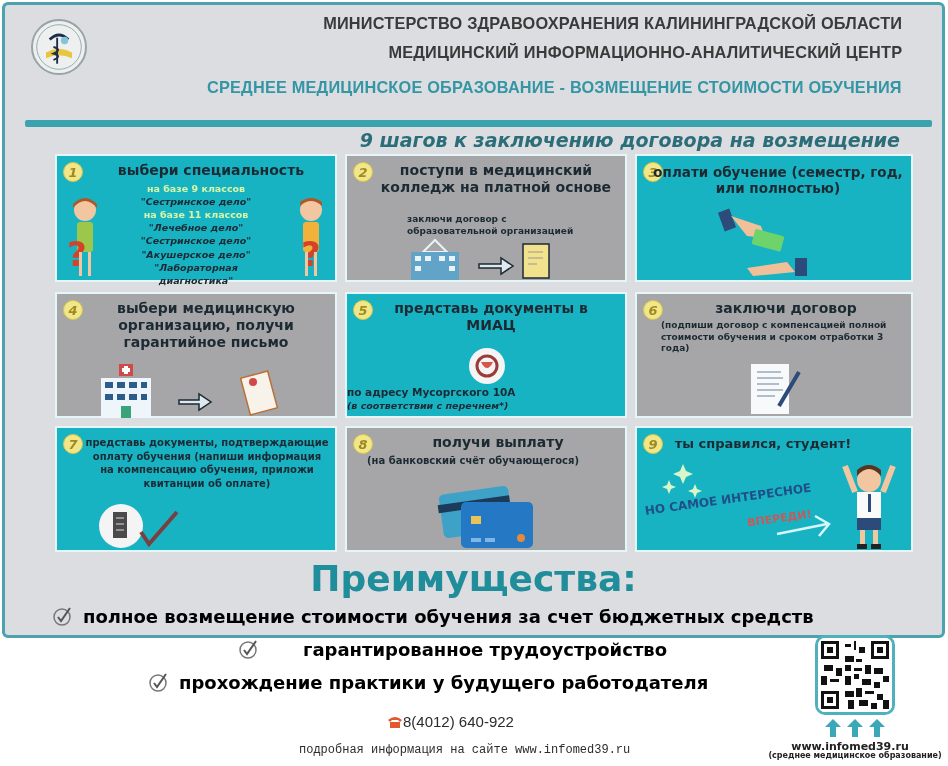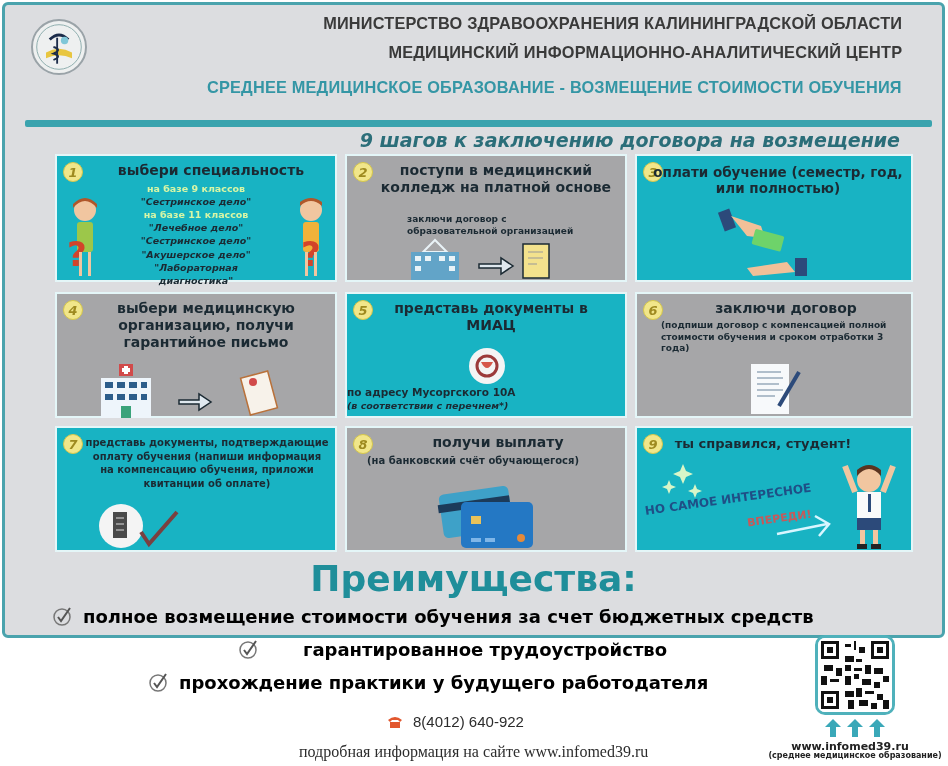--- a/index.html
+++ b/index.html
@@ -38,22 +38,22 @@
   .csub { position: absolute; font-weight: bold; color: #1b2a33; text-align: left; line-height: 1.3; }
   .spec { position: absolute; left: 60px; right: 60px; top: 26px; text-align: center; font-size: 9.5px; line-height: 1.38; font-weight: bold; }
   .spec .hl { color: #d8f6a6; }
   .spec .it { color: #1b2a33; font-style: italic; }
   .adv-title {
     position: absolute; left: 0; right: 0; top: 553px; text-align: center;
     font-family: "DejaVu Sans", sans-serif; font-weight: bold; font-size: 36px; color: #1f8e9a;
   }
   .adv { position: absolute; font-family: "DejaVu Sans", sans-serif; font-weight: bold; font-size: 18px; color: #000000; display: flex; align-items: center; gap: 10px; white-space: nowrap; }
   .chk { width: 22px; height: 22px; }
-  .phone { position: absolute; left: 382px; top: 708px; font-family: "Liberation Sans", sans-serif; font-size: 15px; color: #2c2c2c; display: flex; align-items: center; gap: 10px; }
-  .site { position: absolute; left: 294px; top: 738px; font-family: Liberation Serif, serif; font-size: 16px; color: #2c2c2c; }
+  .phone { position: absolute; left: 382px; top: 708px; font-family: "Liberation Sans", sans-serif; font-size: 15px; color: #2c2c2c; display: flex; align-items: center; }
+  .site { position: absolute; left: 294px; top: 738px; font-family: Liberation Mono, monospace; font-size: 12px; color: #2c2c2c; }
   .qr { position: absolute; left: 810px; top: 630px; width: 80px; height: 80px; border: 3px solid #4fb1bb; border-radius: 10px; background: #fff; overflow: hidden; }
   .qr-arrows { position: absolute; left: 820px; top: 714px; display: flex; gap: 6px; }
   .qr-l1 { position: absolute; left: 780px; top: 735px; width: 130px; text-align: center; font-size: 11px; font-weight: bold; color: #222; }
   .qr-l2 { position: absolute; left: 760px; top: 746px; width: 180px; text-align: center; font-size: 8px; font-weight: bold; color: #222; }
   .ill { position: absolute; }
 </style>
 </head>
 <body>
 
 <div class="poster">

